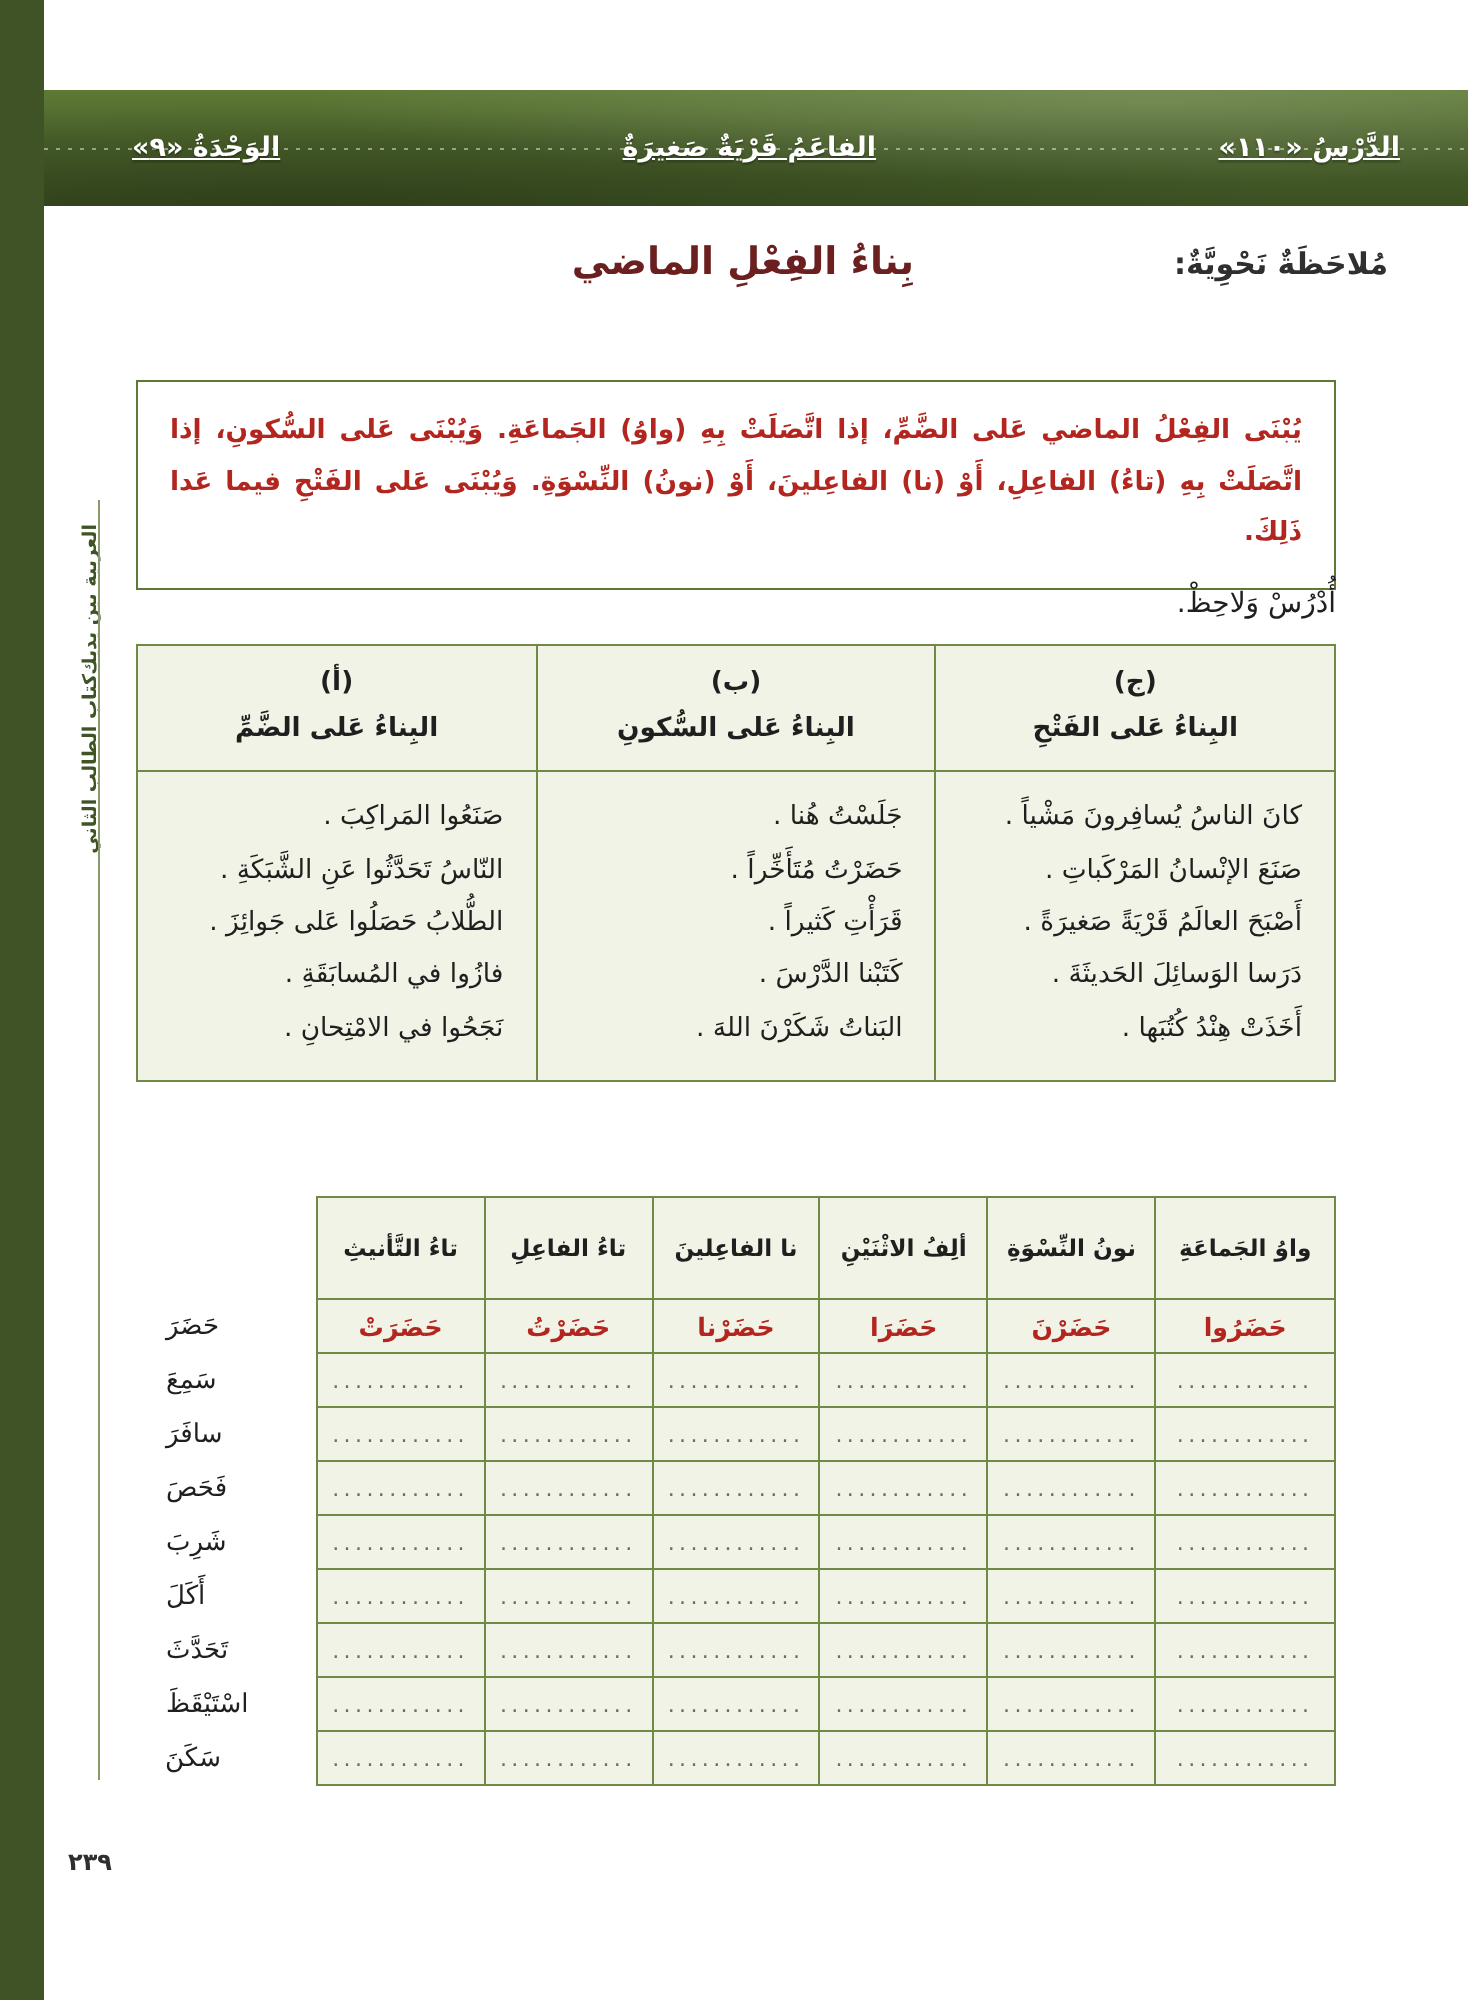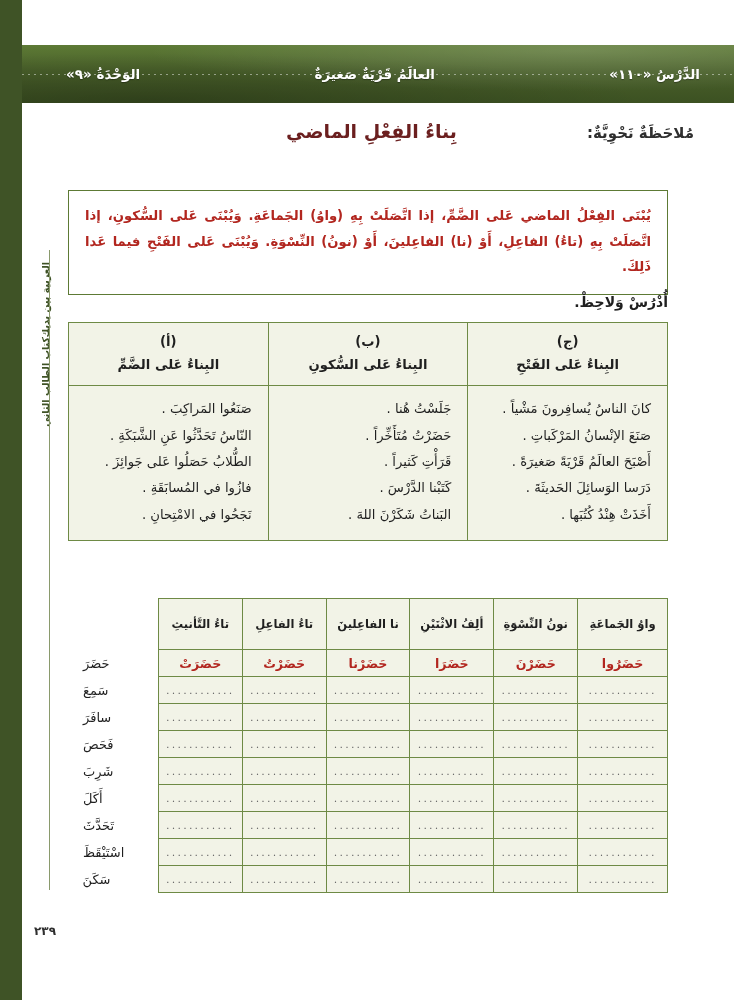--- a/index.html
+++ b/index.html
@@ -62,21 +62,21 @@
     display: flex;
     align-items: center;
     justify-content: space-between;
     padding: 0 34px 0 44px;
     color: #ffffff;
     font-size: 13.5px;
     font-weight: bold;
     letter-spacing: .3px;
     z-index: 2;
   }
-  .banner-row > span { white-space: nowrap; text-shadow: 0 1px 1px rgba(0,0,0,.35); }
+  .banner-row > span { white-space: nowrap; text-shadow: 0 1px 1px rgba(0,0,0,.35); text-decoration: underline; }
 
   
   .side-label {
     position: absolute;
     left: 34px;
     top: 262px;
     width: 18px;
     height: 300px;
     color: #3f5326;
     font-size: 9.5px;
@@ -136,21 +136,21 @@
     line-height: 1.95;
     text-align: justify;
     font-weight: bold;
   }
 
   
   .sub-head {
     position: absolute;
     right: 66px; top: 294px;
     font-size: 14px;
-    font-weight: bold;
+    font-weight: normal;
     color: #1f1f1f;
   }
   table.grid {
     border-collapse: collapse;
     table-layout: fixed;
   }
   table.grid td, table.grid th {
     border: 1px solid #6e8a45;
     vertical-align: middle;
     text-align: center;
@@ -246,21 +246,21 @@
 
 <div class="page">
 
   <div class="left-bar"></div>
   <div class="left-bar-inner"></div>
 
   <div class="banner">
     <div class="banner-shade"></div>
     <div class="banner-row">
       <span>الدَّرْسُ «١١٠»</span>
-      <span>العالَمُ قَرْيَةٌ صَغيرَةٌ</span>
+      <span>الفاعَمُ قَرْيَةٌ صَغيرَةٌ</span>
       <span>الوَحْدَةُ «٩»</span>
     </div>
   </div>
 
   <div class="side-label">
     <span>العربية بين يديك</span>
     <span>كتاب الطالب الثاني</span>
   </div>
   <div class="side-rule"></div>
 

